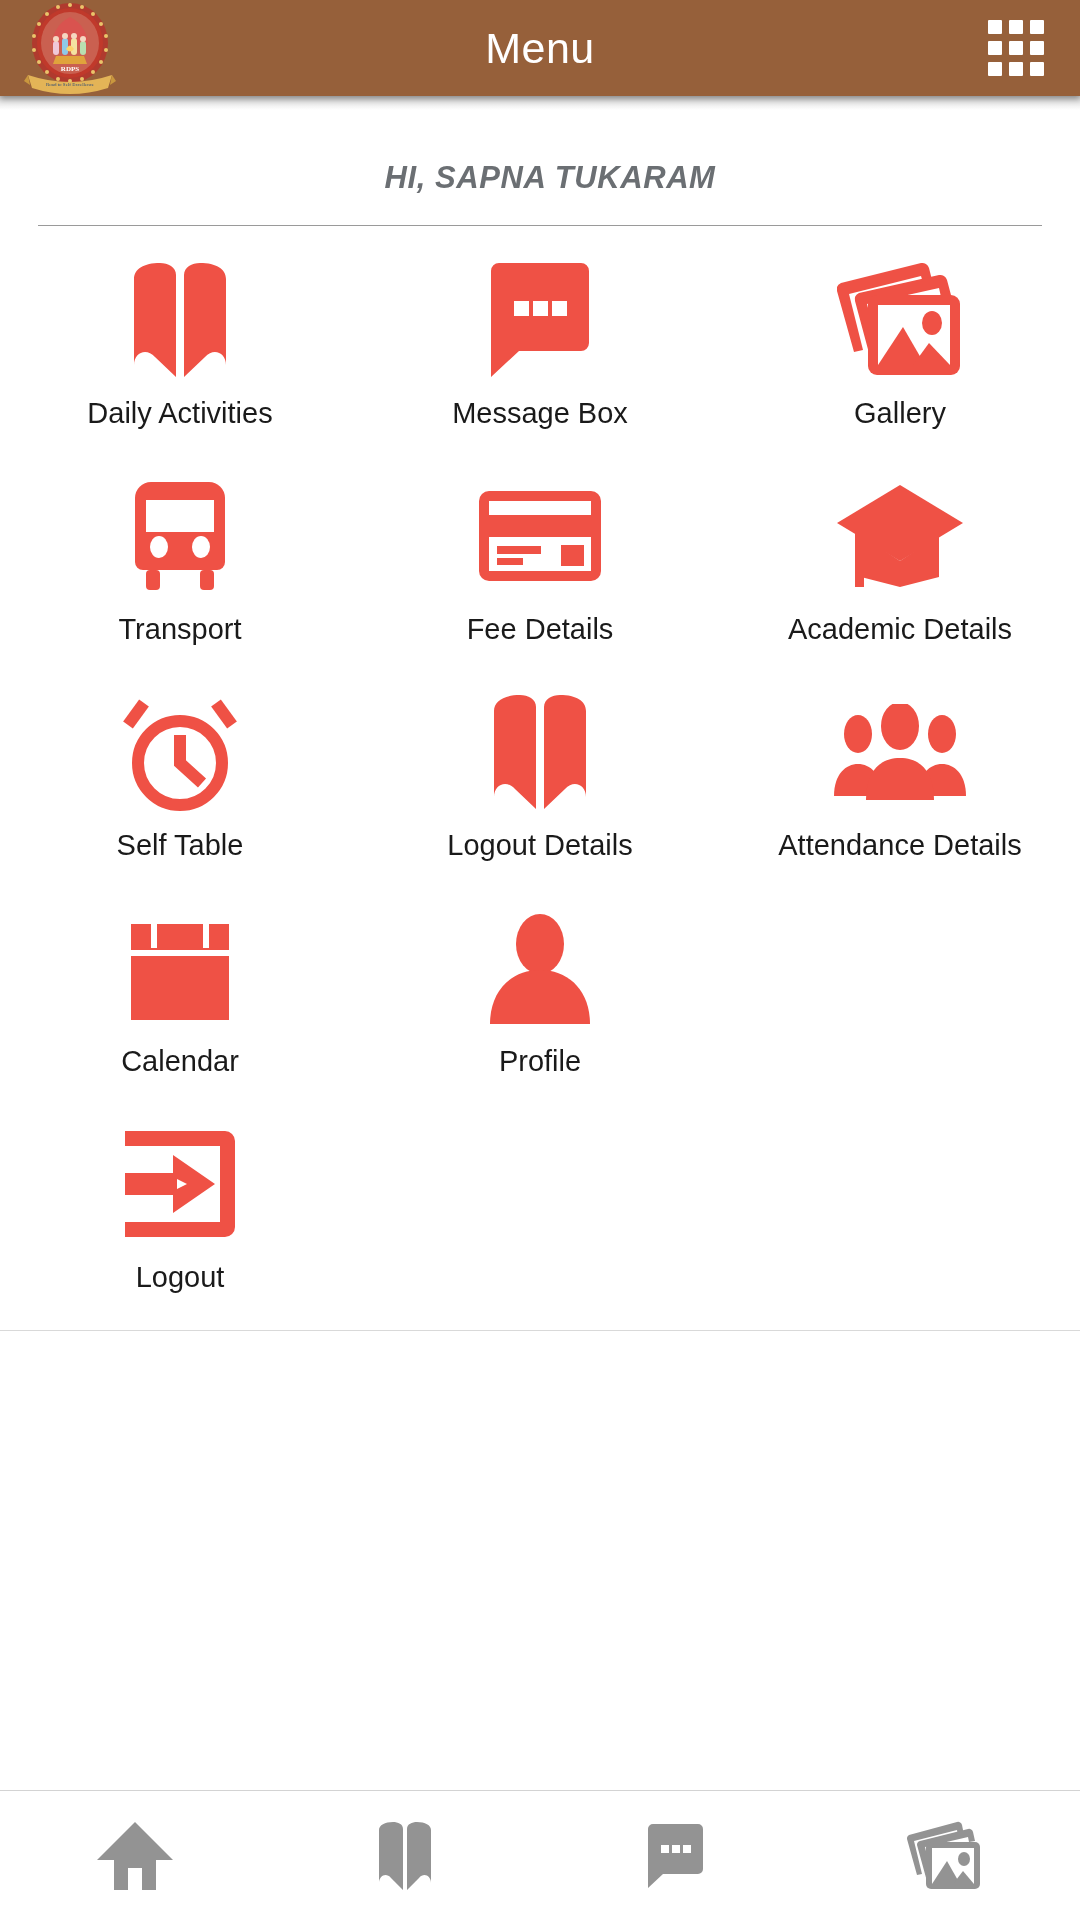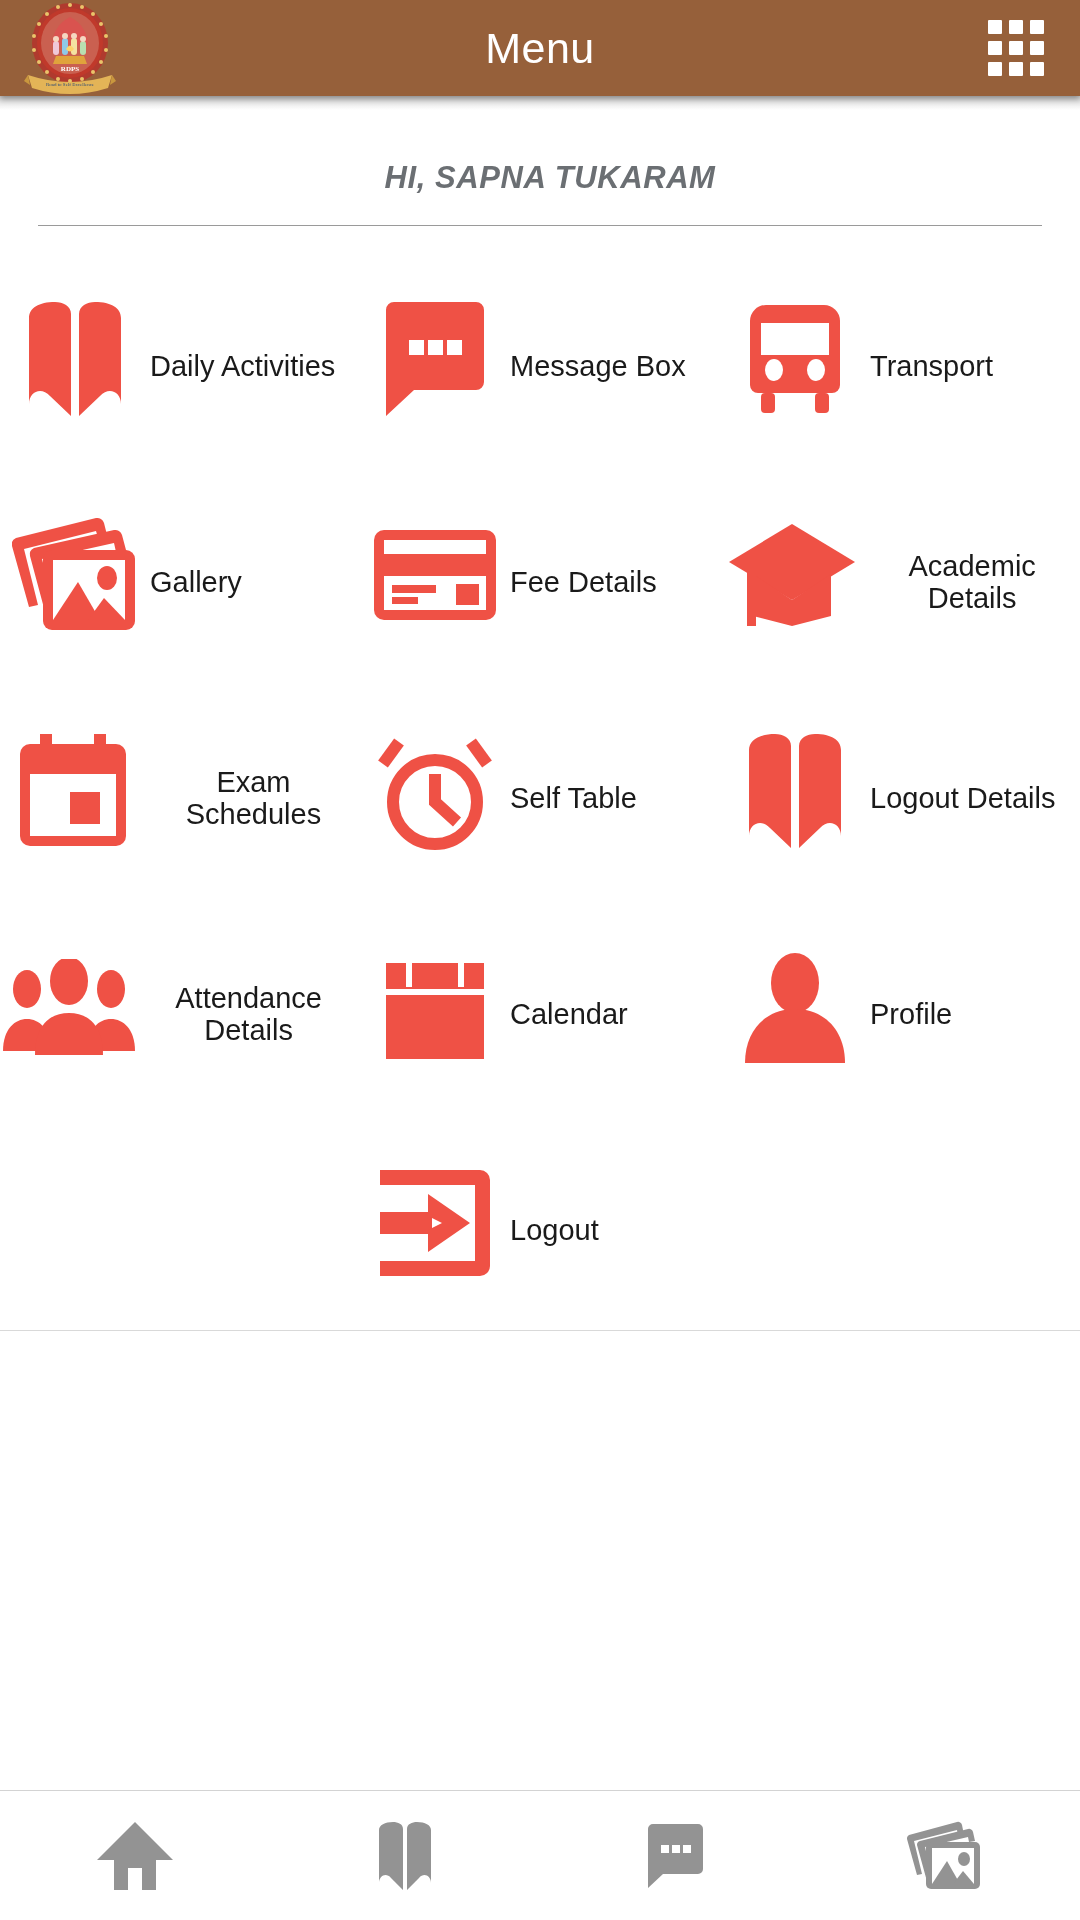--- a/index.html
+++ b/index.html
@@ -67,21 +67,21 @@
 
   
   .menu-grid {
     flex: 0 0 auto;
     display: grid;
     grid-template-columns: repeat(3, 1fr);
     padding-top: 18px;
   }
   .tile {
     height: 216px;
-    display: flex; flex-direction: row;
+    display: flex; flex-direction: column;
     align-items: center; justify-content: flex-start;
     padding-top: 14px;
   }
   .tile.empty { visibility: hidden; }
   .tile .ico {
     height: 124px; width: 150px;
     display: flex; align-items: center; justify-content: center;
   }
   .tile .ico svg { display: block; }
   .tile .lbl {
@@ -202,36 +202,20 @@
             <rect x="69" y="40" width="15" height="15"></rect>
           </g>
         </g>
           </svg>
       </div>
       <div class="lbl">Message Box</div>
     </div>
 
     <div class="tile">
       <div class="ico">
-        <svg width="94" height="112" viewBox="0 0 94 112">
-            <g fill="#ef5145">
-          <path d="M18 2 h58 a16 16 0 0 1 16 16 v64 a8 8 0 0 1 -8 8 h-74 a8 8 0 0 1 -8 -8 v-64 a16 16 0 0 1 16 -16Z"></path>
-          <rect x="13" y="20" width="68" height="32" fill="#ffffff"></rect>
-          <ellipse cx="26" cy="67" rx="9" ry="11" fill="#ffffff"></ellipse>
-          <ellipse cx="68" cy="67" rx="9" ry="11" fill="#ffffff"></ellipse>
-          <rect x="13" y="90" width="14" height="20" rx="4"></rect>
-          <rect x="67" y="90" width="14" height="20" rx="4"></rect>
-        </g>
-          </svg>
-      </div>
-      <div class="lbl">Transport</div>
-    </div>
-
-    <div class="tile">
-      <div class="ico">
         <svg width="126" height="118" viewBox="0 0 126 118">
             <g fill="#ef5145">
           <path d="M4 22 L84 2 a7 7 0 0 1 8 5 l4 16 -9 2 -3 -10 -72 18 14 56 -9 2 -17 -61 a7 7 0 0 1 4 -8Z"></path>
           <path d="M22 32 L102 14 a7 7 0 0 1 8 5 l4 15 -10 2 -2 -9 -72 16 16 62 -10 2 -18 -67 a7 7 0 0 1 4 -8Z"></path>
           <path d="M40 34 h74 a9 9 0 0 1 9 9 v62 a9 9 0 0 1 -9 9 h-74 a9 9 0 0 1 -9 -9 v-62 a9 9 0 0 1 9 -9Z"></path>
           <g fill="#ffffff">
             <path d="M41 44 h72 v60 h-72Z"></path>
           </g>
           <g fill="#ef5145">
             <ellipse cx="95" cy="62" rx="10" ry="12"></ellipse>
@@ -239,20 +223,36 @@
             <path d="M76 104 L92 82 L113 104Z"></path>
           </g>
         </g>
           </svg>
       </div>
       <div class="lbl">Gallery</div>
     </div>
 
     <div class="tile">
       <div class="ico">
+        <svg width="94" height="112" viewBox="0 0 94 112">
+            <g fill="#ef5145">
+          <path d="M18 2 h58 a16 16 0 0 1 16 16 v64 a8 8 0 0 1 -8 8 h-74 a8 8 0 0 1 -8 -8 v-64 a16 16 0 0 1 16 -16Z"></path>
+          <rect x="13" y="20" width="68" height="32" fill="#ffffff"></rect>
+          <ellipse cx="26" cy="67" rx="9" ry="11" fill="#ffffff"></ellipse>
+          <ellipse cx="68" cy="67" rx="9" ry="11" fill="#ffffff"></ellipse>
+          <rect x="13" y="90" width="14" height="20" rx="4"></rect>
+          <rect x="67" y="90" width="14" height="20" rx="4"></rect>
+        </g>
+          </svg>
+      </div>
+      <div class="lbl">Transport</div>
+    </div>
+
+    <div class="tile">
+      <div class="ico">
         <svg width="126" height="94" viewBox="0 0 126 94">
             <g fill="#ef5145">
           <rect x="2" y="2" width="122" height="90" rx="10"></rect>
           <rect x="12" y="12" width="102" height="14" fill="#ffffff"></rect>
           <rect x="12" y="48" width="102" height="34" fill="#ffffff"></rect>
           <rect x="20" y="57" width="44" height="8"></rect>
           <rect x="20" y="69" width="26" height="7"></rect>
           <rect x="84" y="56" width="23" height="21"></rect>
         </g>
           </svg>
@@ -266,34 +266,20 @@
             <g fill="#ef5145">
           <path d="M65 2 L128 40 L65 78 L2 40Z"></path>
           <path d="M26 52 L26 94 L65 104 L104 94 L104 52 L65 78Z"></path>
           <rect x="20" y="38" width="9" height="66"></rect>
         </g>
           </svg>
       </div>
       <div class="lbl">Academic Details</div>
     </div>
 
-    <div class="tile">
-      <div class="ico">
-        <svg width="110" height="114" viewBox="0 0 110 114">
-            <g fill="#ef5145">
-          <rect x="22" y="0" width="12" height="20"></rect>
-          <rect x="76" y="0" width="12" height="20"></rect>
-          <rect x="2" y="10" width="106" height="102" rx="10"></rect>
-          <rect x="12" y="40" width="86" height="62" fill="#ffffff"></rect>
-          <rect x="52" y="58" width="30" height="32"></rect>
-        </g>
-          </svg>
-      </div>
-      <div class="lbl">Exam Schedules</div>
-    </div>
 
     <div class="tile">
       <div class="ico">
         <svg width="124" height="118" viewBox="0 0 124 118">
             <g fill="none" stroke="#ef5145" stroke-width="12">
           <circle cx="62" cy="70" r="42"></circle>
           <path d="M26 10 L10 32" stroke-linecap="butt"></path>
           <path d="M98 10 L114 32" stroke-linecap="butt"></path>
           <path d="M62 42 L62 70 L84 90" stroke-linecap="butt"></path>
         </g>

